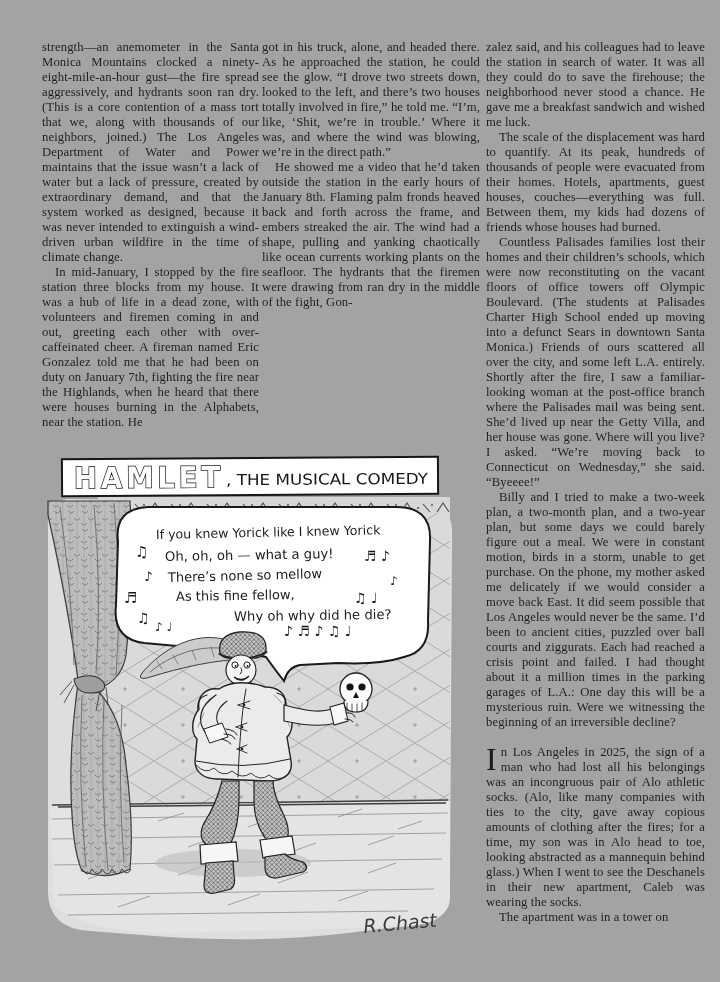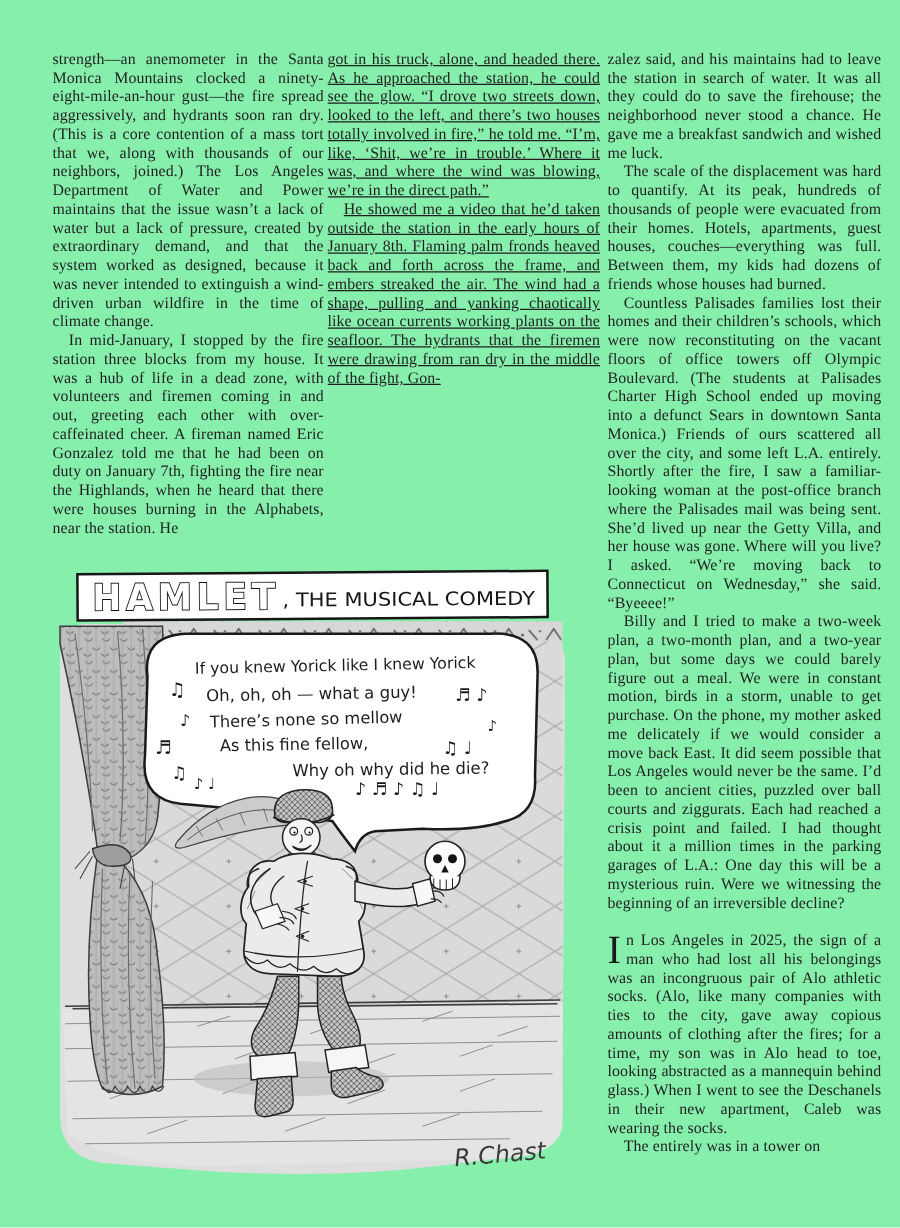--- a/index.html
+++ b/index.html
@@ -1,24 +1,24 @@
 <!DOCTYPE html>
 <html><head>
 <meta charset="utf-8">
 <style>
   html,body{margin:0;padding:0;background:#ffffff;}
-  .page{position:relative;width:720px;height:982px;background:#86efac;overflow:hidden;
+  .page{position:relative;width:720px;height:982px;background:#a3a3a3;overflow:hidden;
         font-family:"Liberation Serif",serif;color:#1f1f1f;}
   .col{position:absolute;top:40px;font-size:12.7px;line-height:15px;text-align:justify;
        text-justify:inter-word;letter-spacing:0.1px;}
   .col p{margin:0;}
   .col p.ind{text-indent:13px;}
   .col p.gap{margin-top:15px;}
   .col1{left:42px;width:217px;height:418px;overflow:hidden;}
-  .col2{left:262px;width:218px;height:418px;overflow:hidden;text-decoration:underline;}
+  .col2{left:262px;width:218px;height:418px;overflow:hidden;}
   .col3{left:486px;width:219px;height:912px;overflow:hidden;}
   .dropcap{float:left;font-size:32px;line-height:26px;padding:1px 4px 0 0;color:#1a1a1a;}
   .cartoon{position:absolute;left:38px;top:455px;width:424px;height:524px;}
   .hand{font-family:"DejaVu Sans",sans-serif;fill:#1c1c1c;}
   .note{font-family:"DejaVu Sans",sans-serif;fill:#161616;}
   .sig{font-family:"DejaVu Sans",sans-serif;font-style:italic;fill:#3a3a3a;}
   .titleA{font-family:"DejaVu Sans",sans-serif;font-weight:bold;fill:#ffffff;stroke:#161616;
           stroke-width:1.5px;paint-order:stroke;}
   .titleB{font-family:"DejaVu Sans",sans-serif;fill:#161616;}
 </style>
@@ -29,26 +29,26 @@
 
   <div class="col col1">
       <p>strength—an anemometer in the Santa Monica Mountains clocked a ninety-eight-mile-an-hour gust—the fire spread aggressively, and hydrants soon ran dry. (This is a core contention of a mass tort that we, along with thousands of our neighbors, joined.) The Los Angeles Department of Water and Power maintains that the issue wasn’t a lack of water but a lack of pressure, created by extraordinary demand, and that the system worked as designed, because it was never intended to extinguish a wind-driven urban wildfire in the time of climate change.</p>
       <p class="ind">In mid-January, I stopped by the fire station three blocks from my house. It was a hub of life in a dead zone, with volunteers and firemen coming in and out, greeting each other with over-caffeinated cheer. A fireman named Eric Gonzalez told me that he had been on duty on January 7th, fighting the fire near the Highlands, when he heard that there were houses burning in the Alphabets, near the station. He</p>
     </div>
   <div class="col col2">
       <p>got in his truck, alone, and headed there. As he approached the station, he could see the glow. “I drove two streets down, looked to the left, and there’s two houses totally involved in fire,” he told me. “I’m, like, ‘Shit, we’re in trouble.’ Where it was, and where the wind was blowing, we’re in the direct path.”</p>
       <p class="ind">He showed me a video that he’d taken outside the station in the early hours of January 8th. Flaming palm fronds heaved back and forth across the frame, and embers streaked the air. The wind had a shape, pulling and yanking chaotically like ocean currents working plants on the seafloor. The hydrants that the firemen were drawing from ran dry in the middle of the fight, Gon-</p>
     </div>
   <div class="col col3">
-      <p>zalez said, and his maintains had to leave the station in search of water. It was all they could do to save the firehouse; the neighborhood never stood a chance. He gave me a breakfast sandwich and wished me luck.</p>
+      <p>zalez said, and his colleagues had to leave the station in search of water. It was all they could do to save the firehouse; the neighborhood never stood a chance. He gave me a breakfast sandwich and wished me luck.</p>
       <p class="ind">The scale of the displacement was hard to quantify. At its peak, hundreds of thousands of people were evacuated from their homes. Hotels, apartments, guest houses, couches—everything was full. Between them, my kids had dozens of friends whose houses had burned.</p>
       <p class="ind">Countless Palisades families lost their homes and their children’s schools, which were now reconstituting on the vacant floors of office towers off Olympic Boulevard. (The students at Palisades Charter High School ended up moving into a defunct Sears in downtown Santa Monica.) Friends of ours scattered all over the city, and some left L.A. entirely. Shortly after the fire, I saw a familiar-looking woman at the post-office branch where the Palisades mail was being sent. She’d lived up near the Getty Villa, and her house was gone. Where will you live? I asked. “We’re moving back to Connecticut on Wednesday,” she said. “Byeeee!”</p>
       <p class="ind">Billy and I tried to make a two-week plan, a two-month plan, and a two-year plan, but some days we could barely figure out a meal. We were in constant motion, birds in a storm, unable to get purchase. On the phone, my mother asked me delicately if we would consider a move back East. It did seem possible that Los Angeles would never be the same. I’d been to ancient cities, puzzled over ball courts and ziggurats. Each had reached a crisis point and failed. I had thought about it a million times in the parking garages of L.A.: One day this will be a mysterious ruin. Were we witnessing the beginning of an irreversible decline?</p>
       <p class="gap"><span class="dropcap">I</span>n Los Angeles in 2025, the sign of a man who had lost all his belongings was an incongruous pair of Alo athletic socks. (Alo, like many companies with ties to the city, gave away copious amounts of clothing after the fires; for a time, my son was in Alo head to toe, looking abstracted as a mannequin behind glass.) When I went to see the Deschanels in their new apartment, Caleb was wearing the socks.</p>
-      <p class="ind">The entirely was in a tower on</p>
+      <p class="ind">The apartment was in a tower on</p>
     </div>
 
   <svg class="cartoon" viewBox="0 0 424 524" xmlns="http://www.w3.org/2000/svg">
     <defs>
       <pattern id="xh" width="4.5" height="4.5" patternUnits="userSpaceOnUse">
         <rect width="4.5" height="4.5" fill="#c6c6c6"></rect>
         <path d="M0 0L4.5 4.5M4.5 0L0 4.5" stroke="#474747" stroke-width="0.6"></path>
       </pattern>
       <pattern id="lattice" width="58" height="36" patternUnits="userSpaceOnUse">
         <path d="M0 18L29 0L58 18L29 36Z" fill="none" stroke="#ababab" stroke-width="1"></path>

